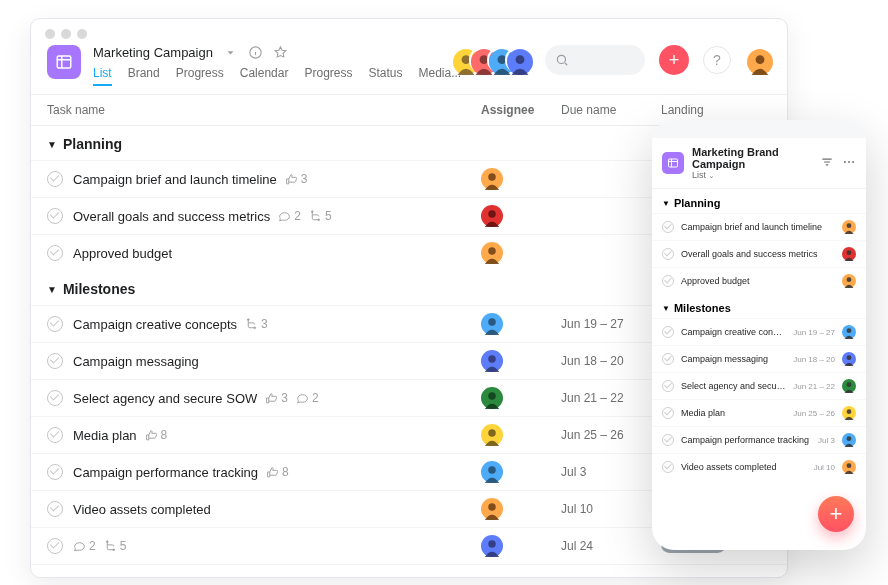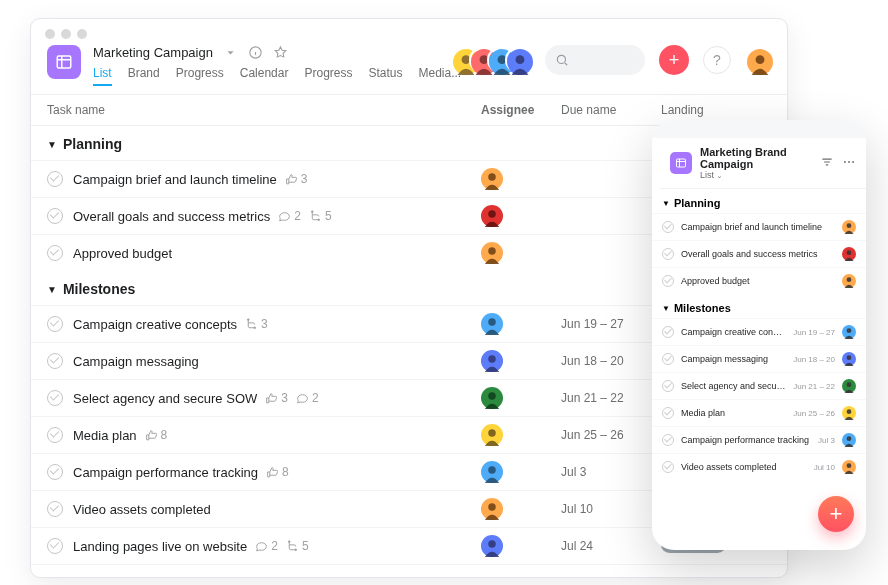--- a/index.html
+++ b/index.html
@@ -41,21 +41,21 @@
 .meta-ic { color: #a2a0a2; display: inline-flex; align-items: center; gap: 3px; font-size: 12px; }
 .meta-ic svg { width: 13px; height: 13px; }
 .cell-assignee { width: 80px; }
 .cell-due { width: 100px; font-size: 12px; color: #6d6e6f; }
 .cell-status { width: 110px; }
 .pill { display: inline-block; padding: 3px 8px; border-radius: 12px; font-size: 10px; color: #fff; white-space: nowrap; overflow: hidden; }
 .ico svg { width: 15px; height: 15px; display: block; }
 
 .mobile { position: absolute; right: 22px; top: 120px; width: 214px; height: 430px; border-radius: 22px; background: #fff; box-shadow: 0 18px 50px rgba(0,0,0,.18); overflow: hidden; display: flex; flex-direction: column; font-size: 10px; }
 .m-status { height: 18px; background: #f6f7f8; }
-.m-header { display: flex; align-items: center; gap: 8px; padding: 8px 10px; border-bottom: 1px solid #f1f2f4; margin-left: 8px; }
+.m-header { display: flex; align-items: center; gap: 8px; padding: 8px 10px; border-bottom: 1px solid #f1f2f4; }
 .m-proj-icon { width: 22px; height: 22px; border-radius: 5px; display: flex; align-items: center; justify-content: center; color: #fff; }
 .m-proj-icon svg { width: 12px; height: 12px; }
 .m-title-stack { flex: 1; }
 .m-title { font-size: 11px; font-weight: 600; color: #1e1f21; }
 .m-sub { font-size: 9px; color: #6d6e6f; }
 .m-ico { color: #6d6e6f; }
 .m-section { padding: 8px 10px 4px; font-size: 11px; font-weight: 700; display: flex; align-items: center; gap: 4px; }
 .m-row { display: flex; align-items: center; padding: 6px 10px; gap: 7px; border-top: 1px solid #f6f7f8; }
 .m-check { width: 12px; height: 12px; border-radius: 50%; border: 1.2px solid #cfcfcf; flex: none; position: relative; }
 .m-check:after { content: ""; position: absolute; left: 3px; top: 0px; width: 3px; height: 6px; border: solid #cfcfcf; border-width: 0 1.2px 1.2px 0; transform: rotate(45deg); }
@@ -353,21 +353,20 @@
               <circle cx="11" cy="9.02" r="3.74" fill="#6b3e12" opacity=".85"></circle>
               <path d="M 3.8499999999999996 22 Q 11 11.55 18.15 22 Z" fill="#6b3e12" opacity=".85"></path>
             </svg></span>
         </div>
       <div class="cell-due">Jul 10</div>
       <div class="cell-status"><span class="pill" style="background:#9ca6af">Not started</span></div>
       </div>
       <div class="task-row">
       <span class="check"></span>
       <div class="task-name">
-          <span class="txt">Landing pages live on website</span>
           <span class="meta-ic">
             <svg viewBox="0 0 24 24" fill="none" stroke="currentColor" stroke-width="1.8">
               <path d="M21 12c0 4-4 7-9 7-1.2 0-2.3-.2-3.4-.5L3 20l1.3-4C3.5 14.8 3 13.4 3 12c0-4 4-7 9-7s9 3 9 7z"></path>
             </svg>
             <span>2</span>
           </span>
           <span class="meta-ic">
             <svg viewBox="0 0 24 24" fill="none" stroke="currentColor" stroke-width="1.8">
               <path d="M6 3v12a3 3 0 003 3h9"></path>
               <circle cx="6" cy="3" r="1.5" fill="currentColor"></circle>

